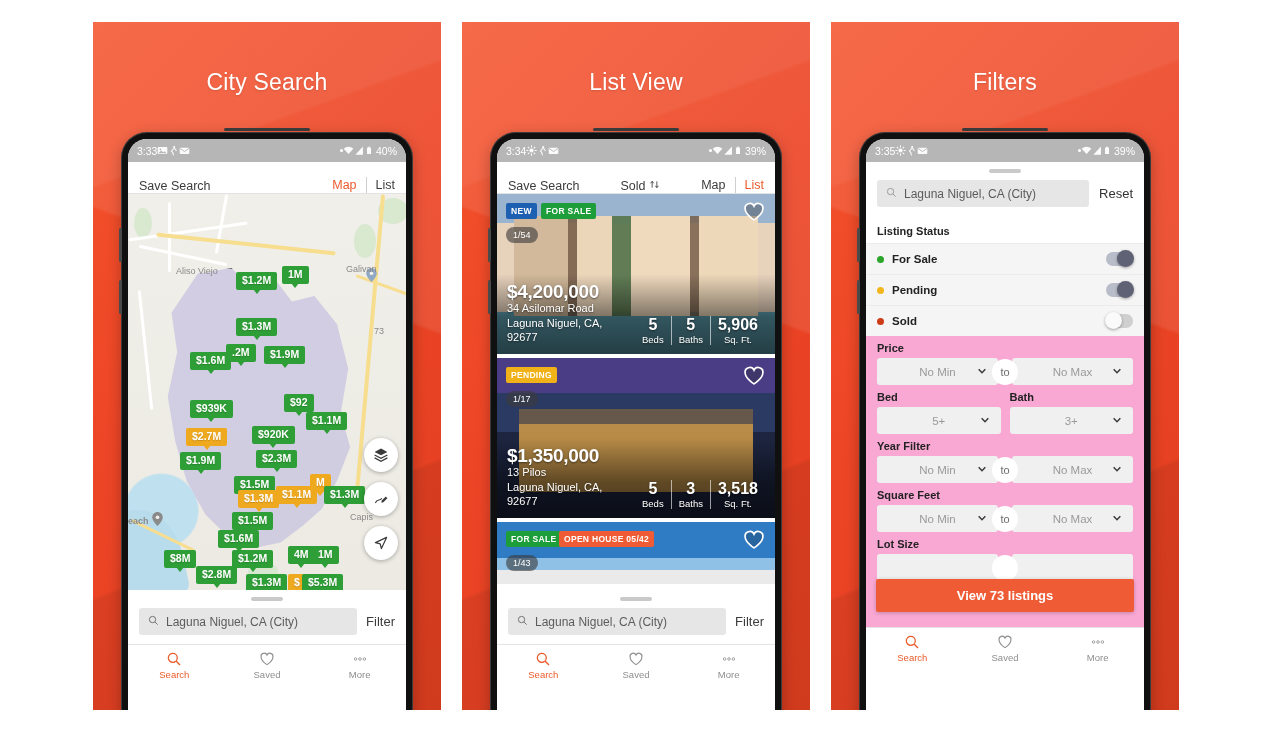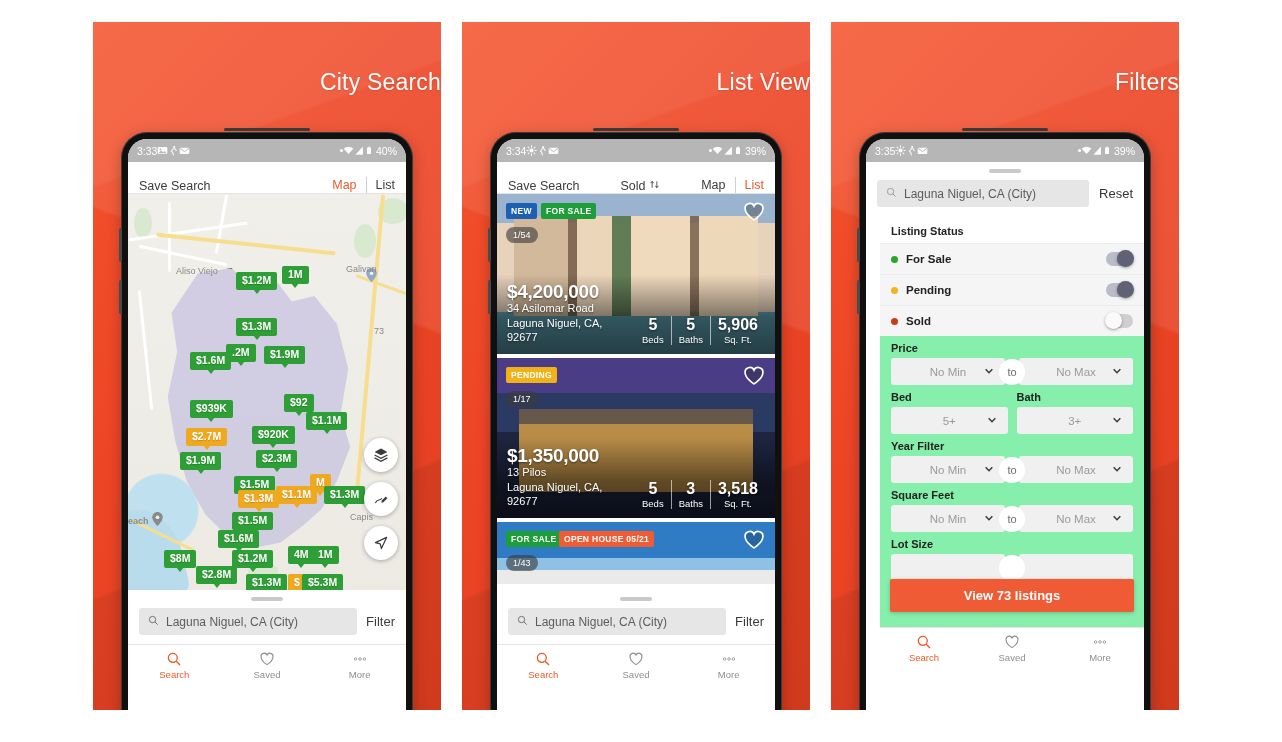--- a/index.html
+++ b/index.html
@@ -24,21 +24,21 @@
       linear-gradient(-22deg, rgba(0,0,0,.07) 0 30%, rgba(0,0,0,0) 30.5%),
       linear-gradient(160deg, rgba(255,255,255,.05) 0 20%, rgba(255,255,255,0) 20.5%);
     pointer-events:none;
   }
   #panel1 { left: 93px; }
   #panel2 { left: 462px; }
   #panel3 { left: 831px; }
 
   .panel-title {
     position: relative; z-index: 3;
-    text-align: right; color: #ffffff;
+    text-align: center; color: #ffffff;
     font-size: 23px; letter-spacing: .2px;
     margin-top: 47px;
     text-shadow: 0 1px 2px rgba(0,0,0,.13);
   }
 
   
   .phone {
     position: absolute; left: 50%; transform: translateX(-50%);
     top: 110px; width: 292px; height: 600px;
     background: #101010;
@@ -235,21 +235,21 @@
   }
   .pairrow { display:flex; gap:9px; }
   .pair { flex:1; }
   .view-btn {
     position:absolute; left:10px; right:10px; bottom:56px;
     background:#ef5b35; color:#fff; text-align:center; font-size:13px; font-weight:bold;
     padding: 9px 0; border-radius:2px; z-index:6;
     box-shadow: 0 1px 4px rgba(0,0,0,.22);
   }
   .prop-type-label { font-size:11px; font-weight:bold; color:#222; padding: 2px 11px 0 11px; }
-  .filters-scroll { position:relative; height: 451px; overflow:hidden; background:#86efac;margin-left:14px; }
+  .filters-scroll { position:relative; height: 451px; overflow:hidden; background:#f9a8d4; }
   .filters-tabbar { position:absolute; left:0; right:0; bottom:0; }
 </style>
 </head>
 <body>
 
 <div class="stage">
 
   <div class="panel" id="panel1">
     <div class="panel-title">City Search</div>
 
@@ -582,21 +582,21 @@
                   <div class="spec-v">3,518</div>
                   <div class="spec-l">Sq. Ft.</div>
                 </div>
               </div>
             </div>
           </div>
 
           <div class="card short">
             <div class="card-photo photo-c"></div>
             <span class="badge b-forsale2">FOR SALE</span>
-            <span class="badge b-open">OPEN HOUSE 05/21</span>
+            <span class="badge b-open">OPEN HOUSE 05/42</span>
             <span class="counter">1/43</span>
             <span class="heart-btn">
               <svg viewBox="0 0 26 24" width="22" height="20">
                   <path d="M13 21.5S2.4 14.6 2.4 8.3A5.6 5.6 0 0113 5a5.6 5.6 0 0110.6 3.3C23.6 14.6 13 21.5 13 21.5z" stroke="#fff" stroke-width="2" fill="rgba(30,60,90,.35)"></path>
                 </svg>
             </span>
           </div>
 
         </div>
 

